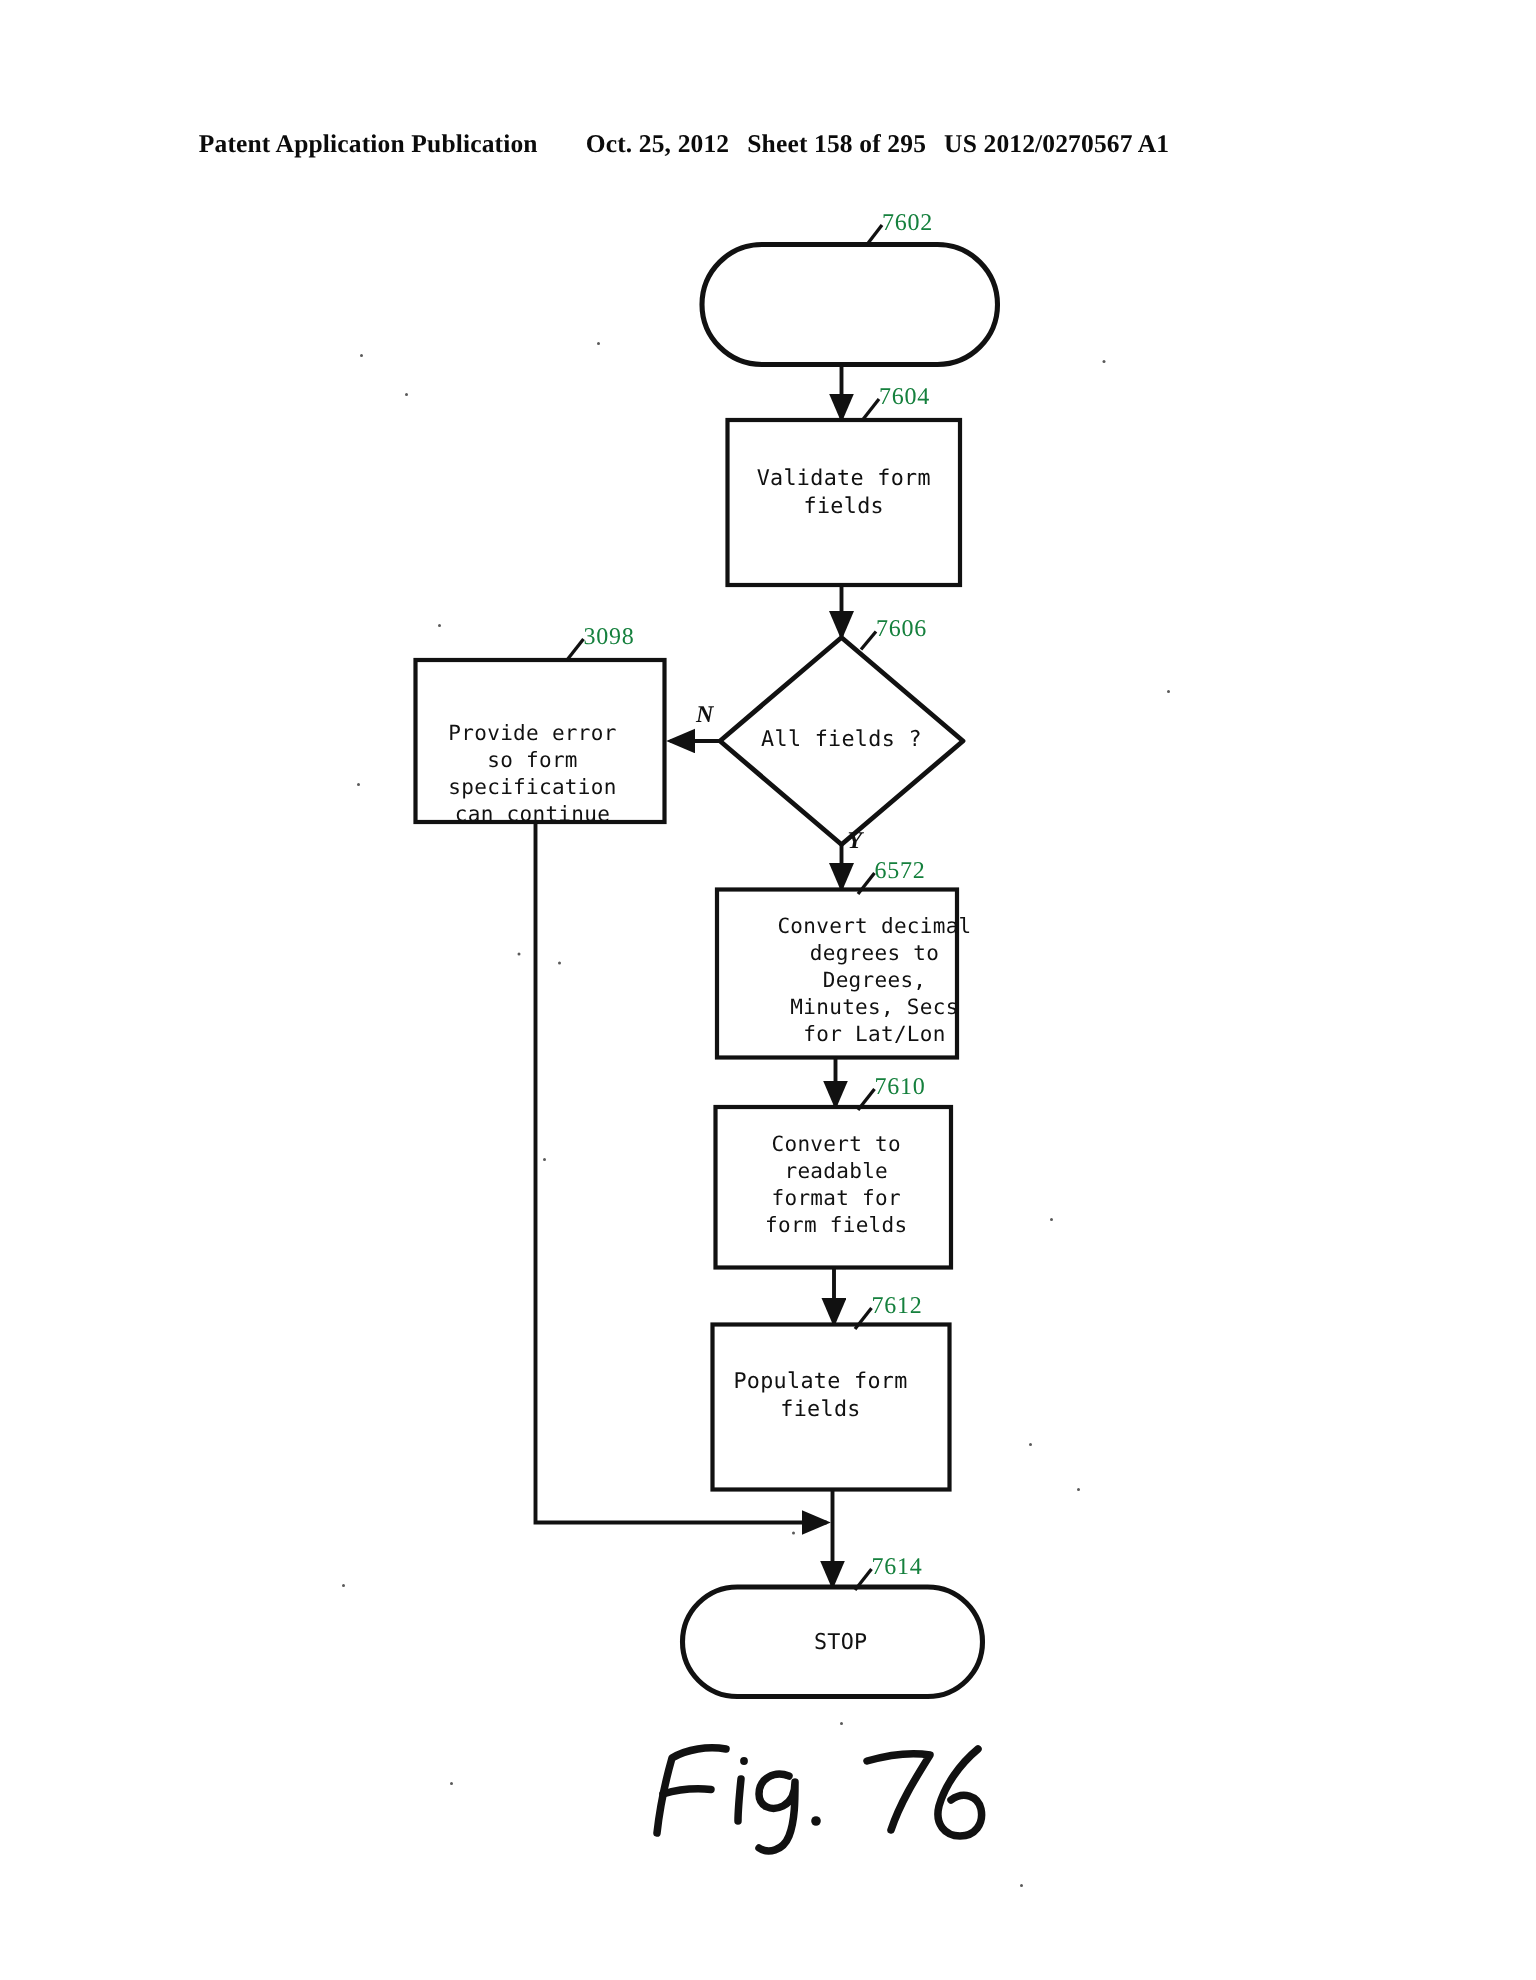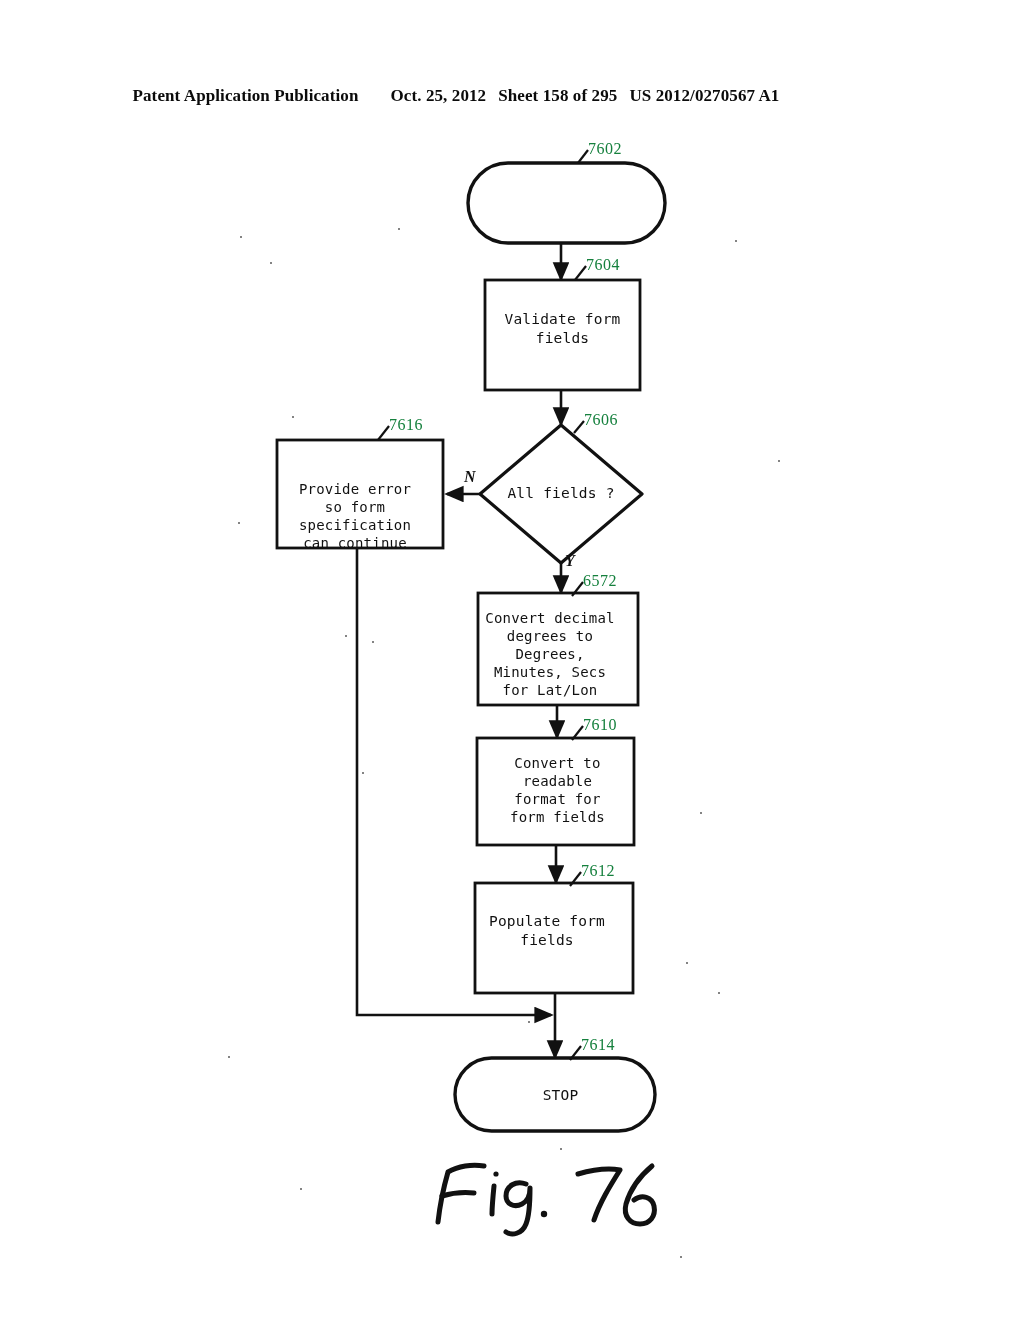--- a/index.html
+++ b/index.html
@@ -155,40 +155,40 @@
   <div class="node-text" style="left:485px; top:310px; width:155px;">Validate form
 fields</div>
 
   <div class="node-text" style="left:481px; top:484px; width:160px;">All fields ?</div>
 
   <div class="node-text small" style="left:277px; top:452px; width:156px;margin-top:28px;">Provide error
 so form
 specification
 can continue</div>
 
-  <div class="node-text small" style="left:478px; top:609px; width:144px;">Convert decimal
+  <div class="node-text small" style="left:478px; top:609px; width:144px;padding-left:33px;">Convert decimal
 degrees to
 Degrees,
 Minutes, Secs
 for Lat/Lon</div>
 
   <div class="node-text small" style="left:477px; top:754px; width:161px;">Convert to
 readable
 format for
 form fields</div>
 
   <div class="node-text" style="left:475px; top:912px; width:144px;">Populate form
 fields</div>
 
   <div class="node-text" style="left:455px; top:1086px; width:211px;">STOP</div>
 
   <div class="ref-label" style="left:588px; top:140px;">7602</div>
   <div class="ref-label" style="left:586px; top:256px;">7604</div>
   <div class="ref-label" style="left:584px; top:411px;">7606</div>
-  <div class="ref-label" style="left:389px; top:416px;">7616</div>
+  <div class="ref-label" style="left:389px; top:416px;">3098</div>
   <div class="ref-label" style="left:583px; top:572px;">6572</div>
   <div class="ref-label" style="left:583px; top:716px;">7610</div>
   <div class="ref-label" style="left:581px; top:862px;">7612</div>
   <div class="ref-label" style="left:581px; top:1036px;">7614</div>
 
   <div class="branch-label" style="left:464px; top:468px;">N</div>
   <div class="branch-label" style="left:565px; top:552px;">Y</div>
 
   <div class="fig-caption">
     <svg width="300" height="90" viewBox="0 0 300 90">

